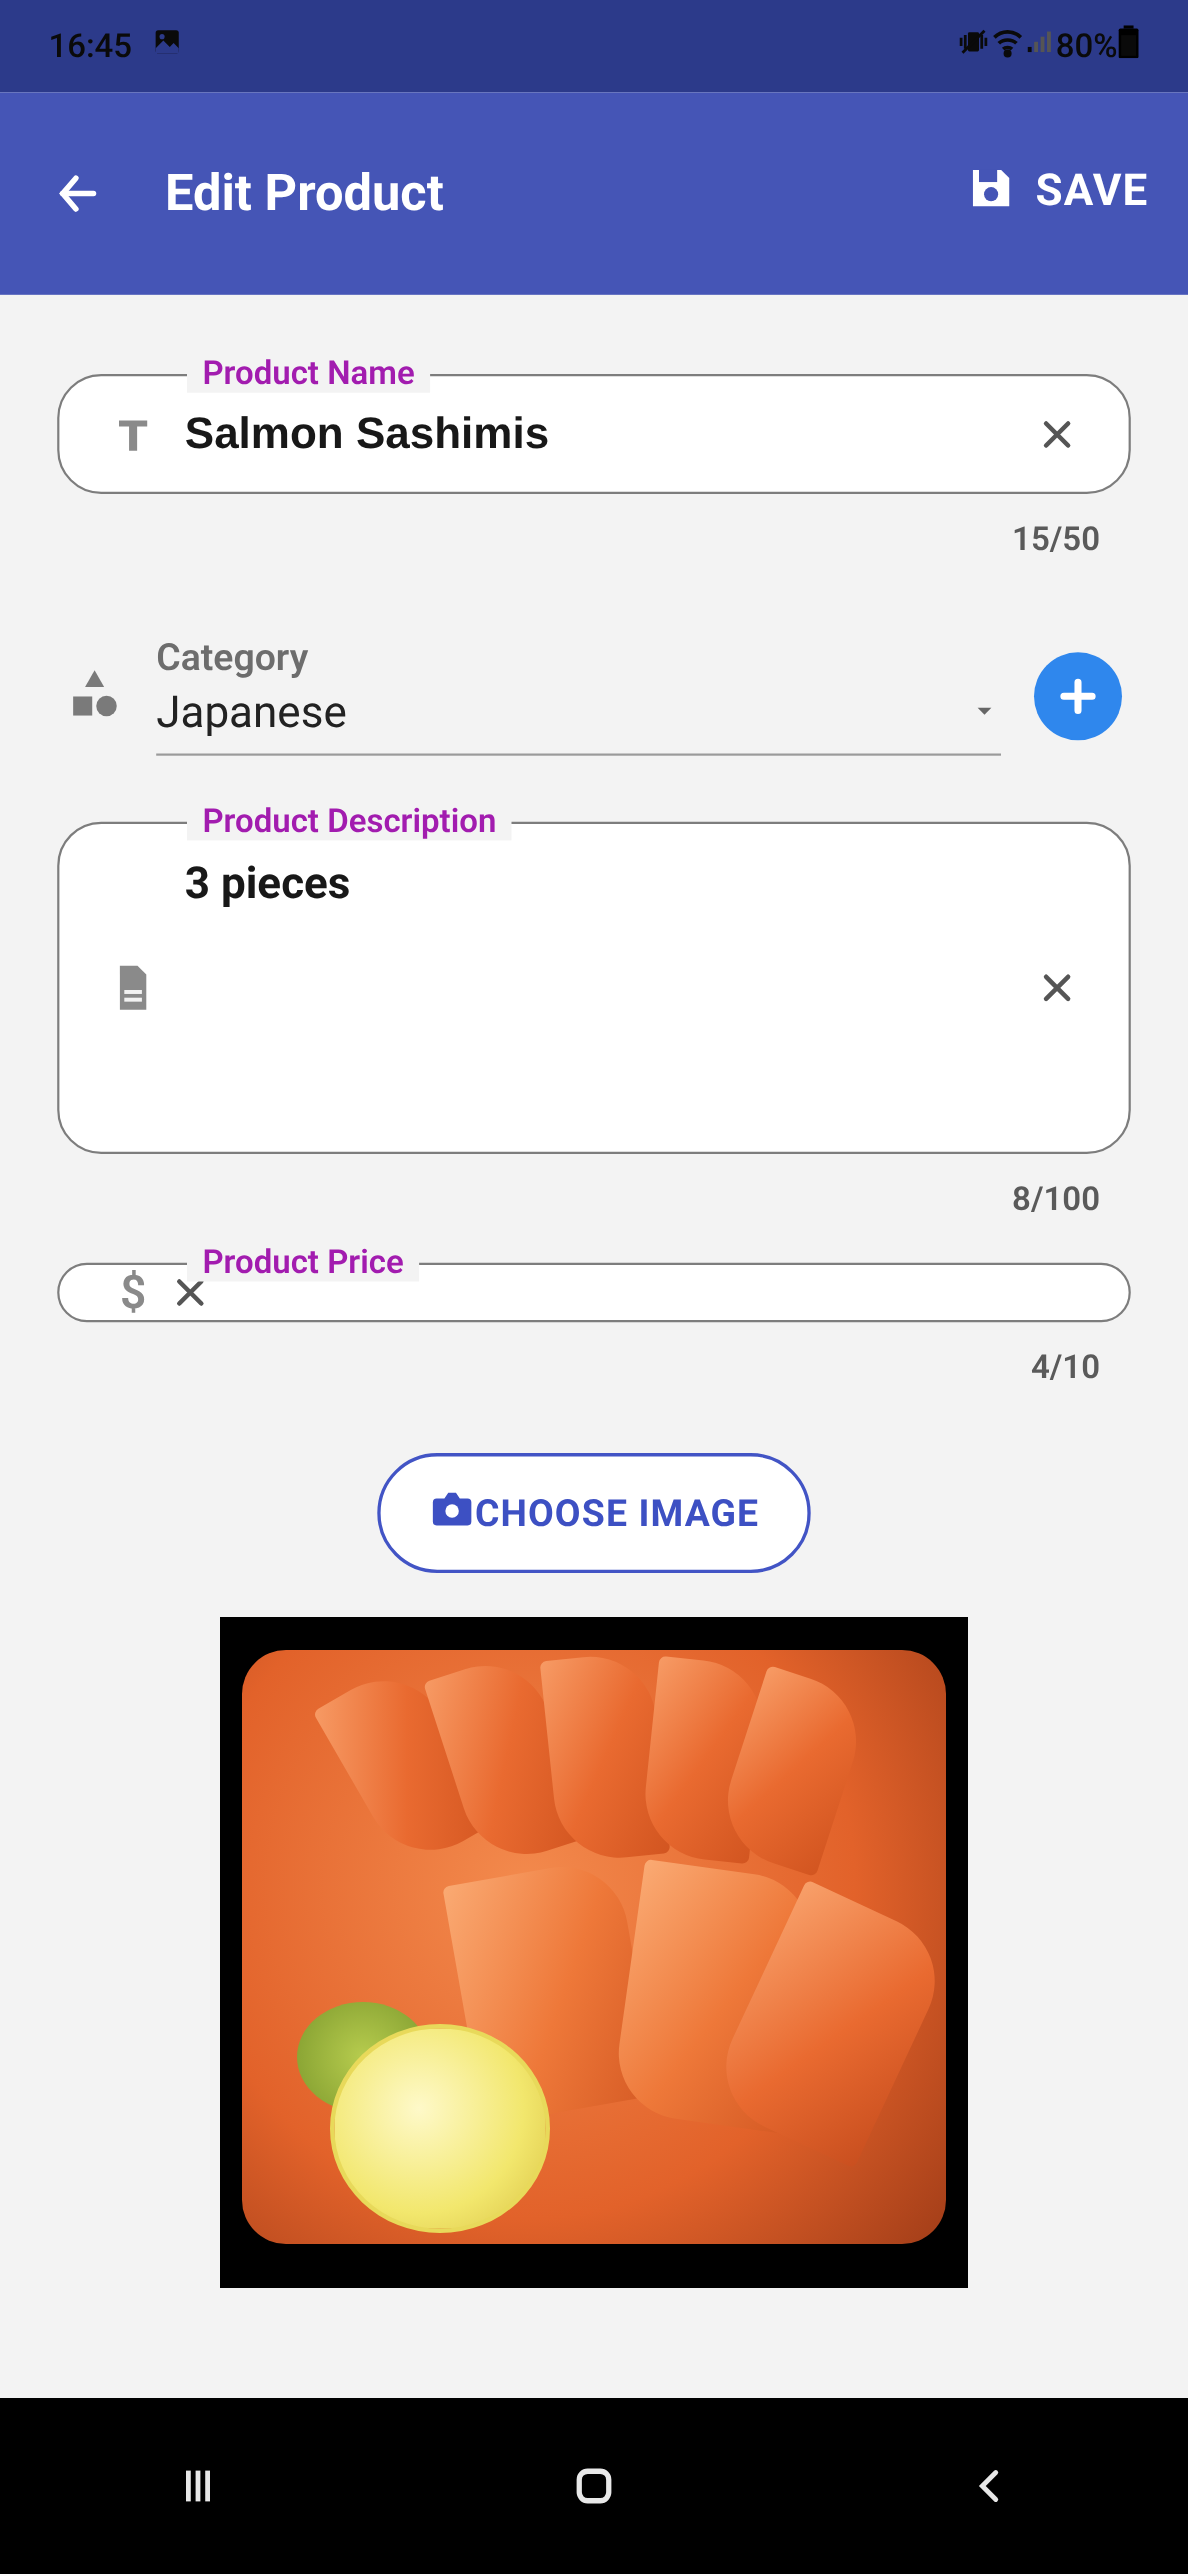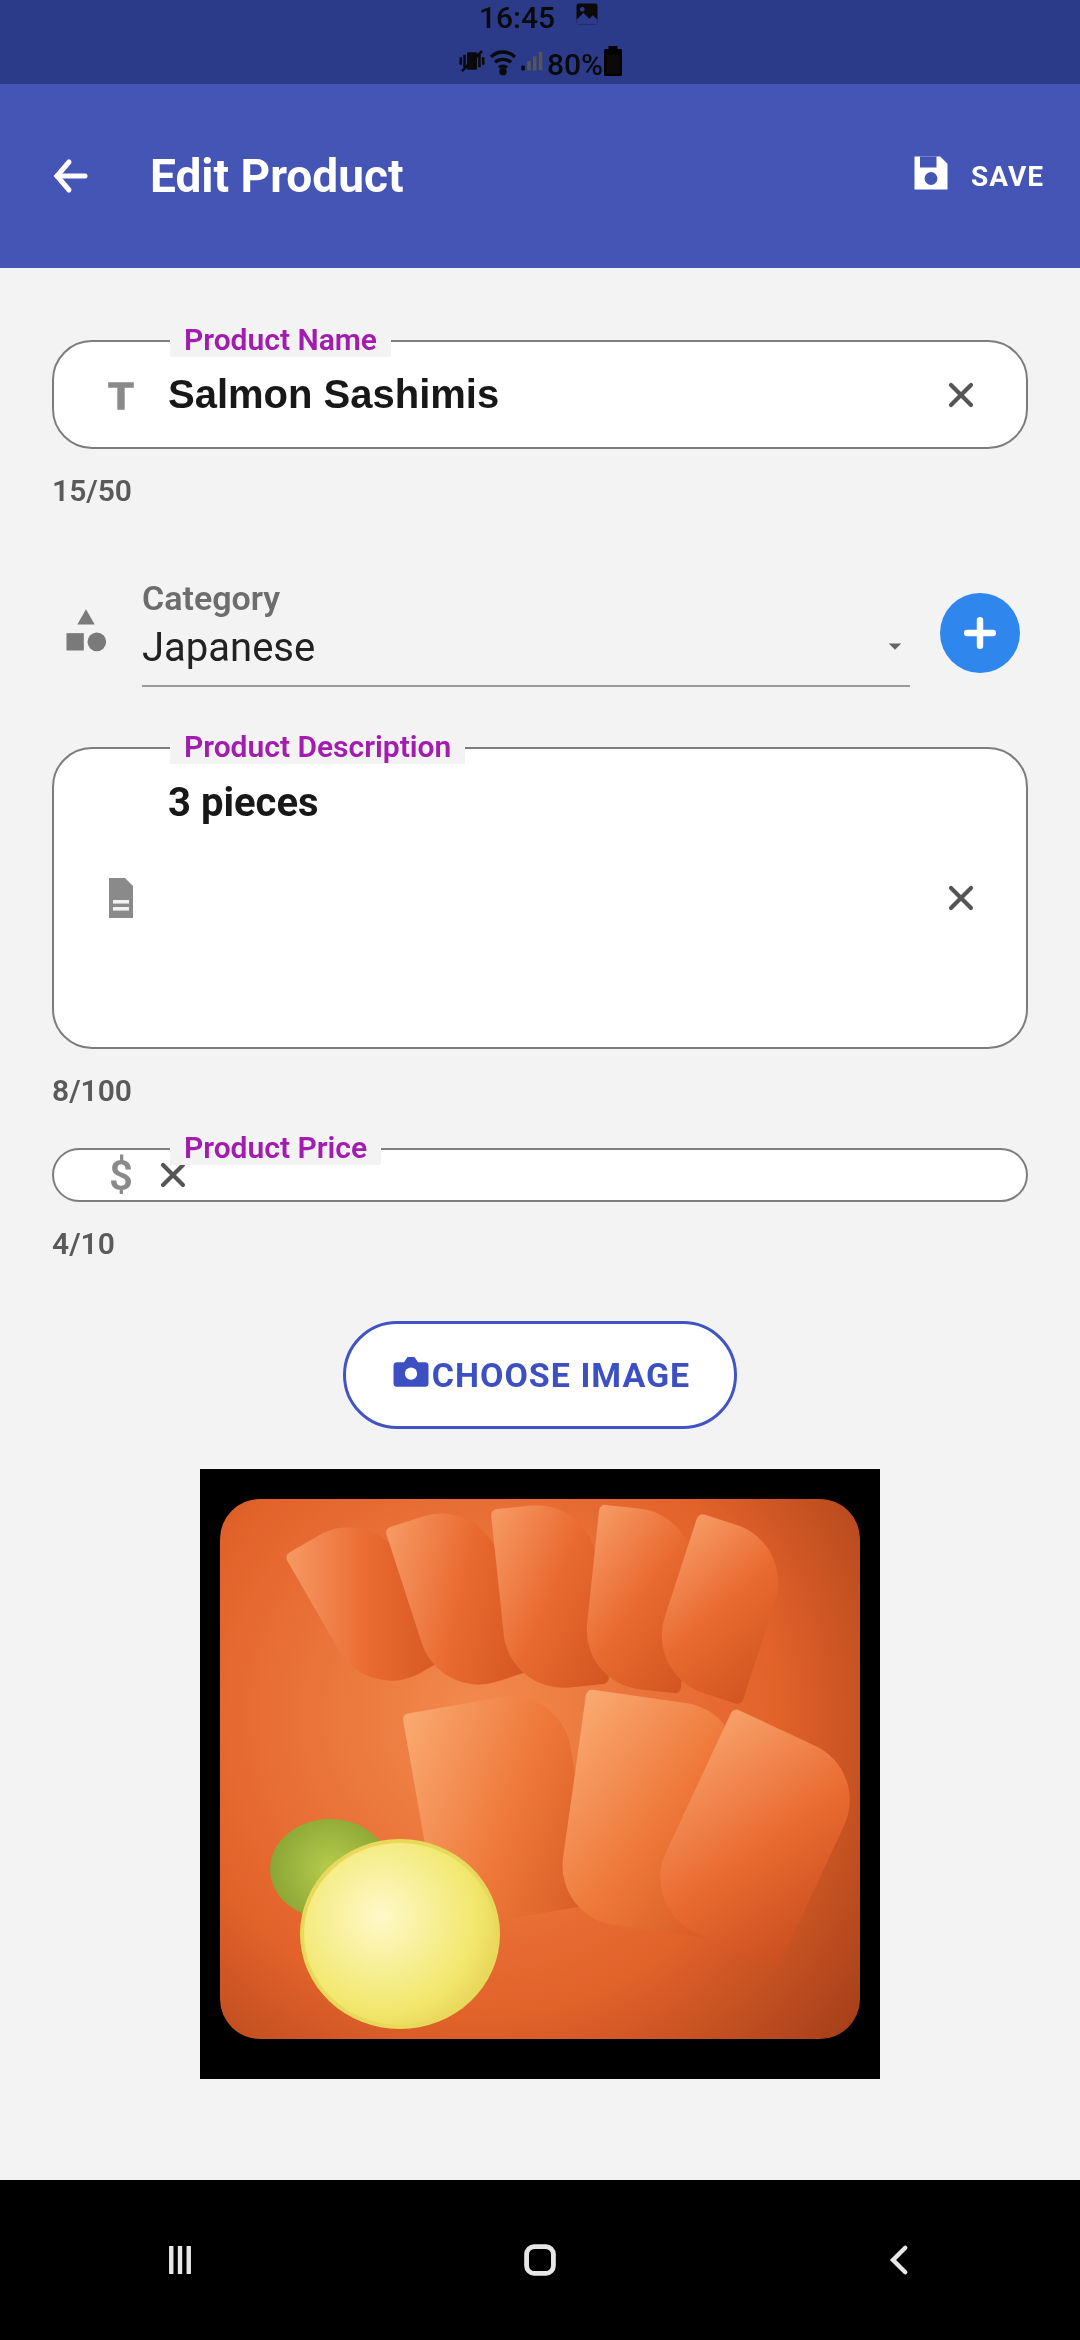--- a/index.html
+++ b/index.html
@@ -13,21 +13,20 @@
   }
   .status-bar {
     height: 84px;
     background: #2c3a8a;
     display: flex;
     align-items: center;
     justify-content: space-between;
     padding: 0 44px;
     color: #0a0a0a;
     font-size: 30px;
-    flex-direction: column;
   }
   .status-left { display: flex; align-items: center; gap: 18px; font-weight:500;}
   .status-right { display: flex; align-items: center; font-weight:500;}
   .app-bar {
     height: 184px;
     background: #4555b6;
     display: flex;
     align-items: center;
     padding: 0 36px;
     color: #fff;
@@ -35,21 +34,21 @@
   .back-btn {
     width: 70px; height: 70px; display:flex; align-items:center; justify-content:center;
   }
   .app-title {
     font-size: 46px;
     font-weight: 700;
     margin-left: 44px;
     flex: 1;
   }
   .save-btn {
-    display: flex; align-items: center; gap: 18px; font-size: 28px; font-weight:700; letter-spacing:1px;
+    display: flex; align-items: flex-start; gap: 18px; font-size: 40px; font-weight:700; letter-spacing:1px;
   }
   .content {
     padding: 40px 52px;
   }
   .field-wrap {
     position: relative;
     margin-top: 32px;
   }
   .outlined {
     border: 2px solid #7d7d7d;
@@ -82,20 +81,21 @@
     font-weight: 700;
     color: #181818;
     padding: 30px 20px;
     border: none;
     background: transparent;
     outline: none;
   }
   .input-text.multiline { min-height: 250px; padding-top:6px; resize:none; font-family:inherit;}
   .clear-btn { color:#555; display:flex; align-items:center; justify-content:center; width:50px; height:50px;}
   .counter {
+    text-align: right;
     font-size: 30px;
     color: #5a5a5a;
     font-weight:600;
     margin-top: 24px;
     margin-right: 28px;
   }
   .category-row {
     display:flex;
     align-items:center;
     gap: 30px;

